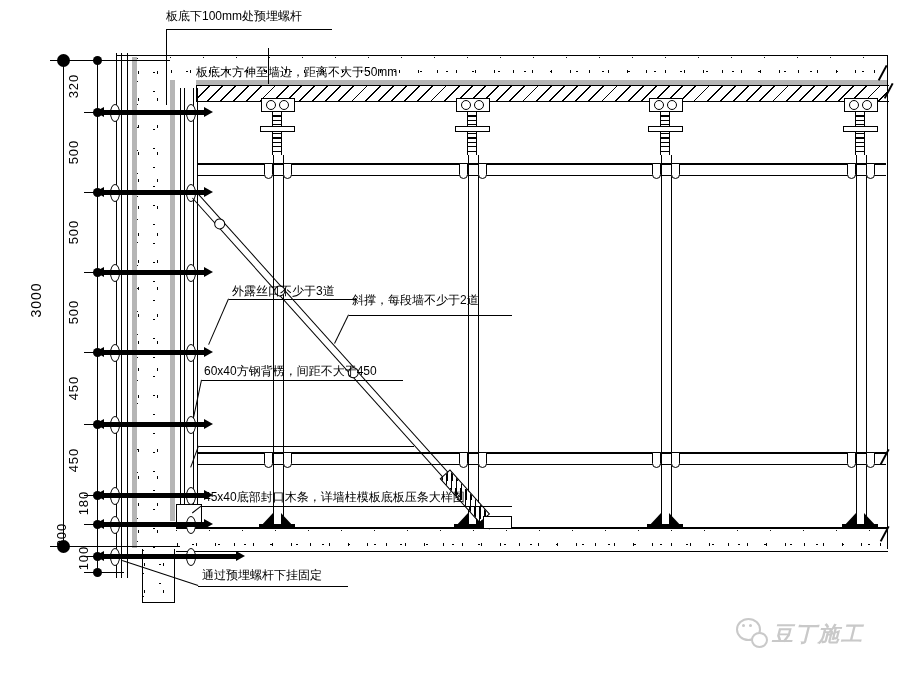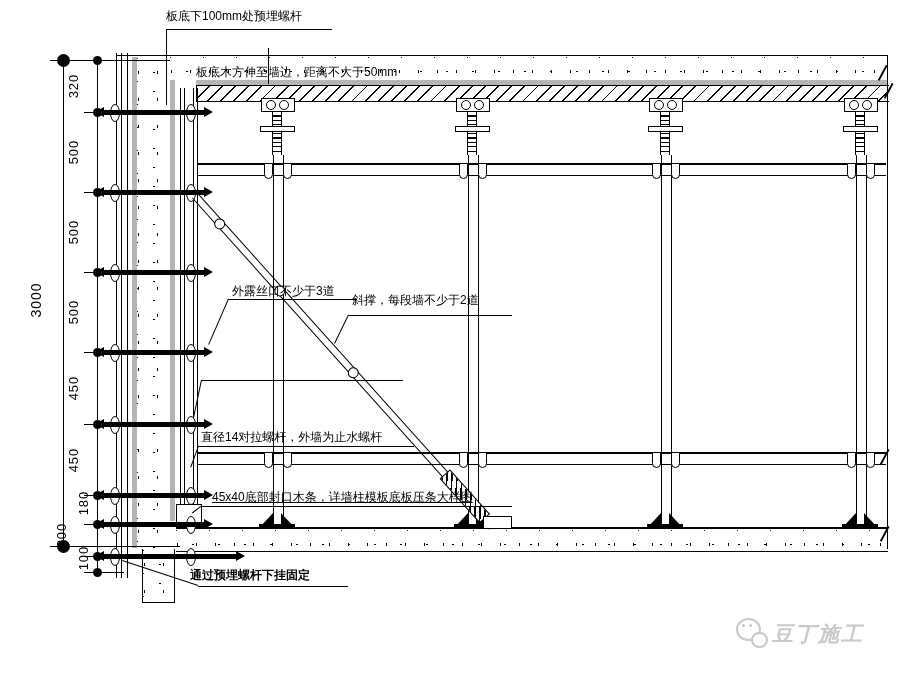--- a/index.html
+++ b/index.html
@@ -108,32 +108,32 @@
   <div class="abs vleader" style="left:268px;top:48px;height:36px;"></div>
 
   <div class="abs ann" style="left:232px;top:283px;">外露丝口不少于3道</div>
   <div class="abs hl" style="left:229px;top:299px;width:128px;z-index:4;"></div>
   <div class="abs leader" style="left:229px;top:299px;width:50px;transform:rotate(113.5deg);"></div>
 
   <div class="abs ann" style="left:352px;top:292px;">斜撑，每段墙不少于2道</div>
   <div class="abs hl" style="left:349px;top:315px;width:163px;z-index:4;"></div>
   <div class="abs leader" style="left:349px;top:315px;width:32px;transform:rotate(116deg);"></div>
 
+  <div class="abs ann" style="left:204px;top:363px;">60x40方钢背楞，间距不大于450</div>
   <div class="abs hl" style="left:202px;top:380px;width:201px;z-index:4;"></div>
   <div class="abs leader" style="left:202px;top:380px;width:39px;transform:rotate(102deg);"></div>
 
-  <div class="abs ann" style="left:201px;top:429px;">直径14对拉螺杆，外墙为止水螺杆</div>
   <div class="abs hl" style="left:199px;top:446px;width:215px;z-index:4;"></div>
   <div class="abs leader" style="left:199px;top:446px;width:23px;transform:rotate(110deg);"></div>
 
-  <div class="abs ann" style="left:212px;top:489px;text-decoration:underline;">45x40底部封口木条，详墙柱模板底板压条大样图</div>
+  <div class="abs ann" style="left:204px;top:489px;">45x40底部封口木条，详墙柱模板底板压条大样图</div>
   <div class="abs hl" style="left:202px;top:506px;width:310px;z-index:4;"></div>
   <div class="abs leader" style="left:202px;top:506px;width:12px;transform:rotate(142deg);"></div>
 
-  <div class="abs ann" style="left:190px;top:567px;font-weight:bold;">通过预埋螺杆下挂固定</div>
+  <div class="abs ann" style="left:202px;top:567px;">通过预埋螺杆下挂固定</div>
   <div class="abs hl" style="left:198px;top:586px;width:150px;z-index:4;"></div>
   <div class="abs leader" style="left:198px;top:586px;width:80px;transform:rotate(198.2deg);"></div>
 
 
   <div class="abs wm-circ" style="left:736px;top:618px;width:21px;height:19px;"></div>
   <div class="abs wm-dot" style="left:742px;top:624px;"></div>
   <div class="abs wm-dot" style="left:749px;top:624px;"></div>
   <div class="abs wm-circ" style="left:751px;top:632px;width:13px;height:12px;"></div>
   <div class="abs wm-text" style="left:772px;top:620px;font-style:italic;">豆丁施工</div>
 

